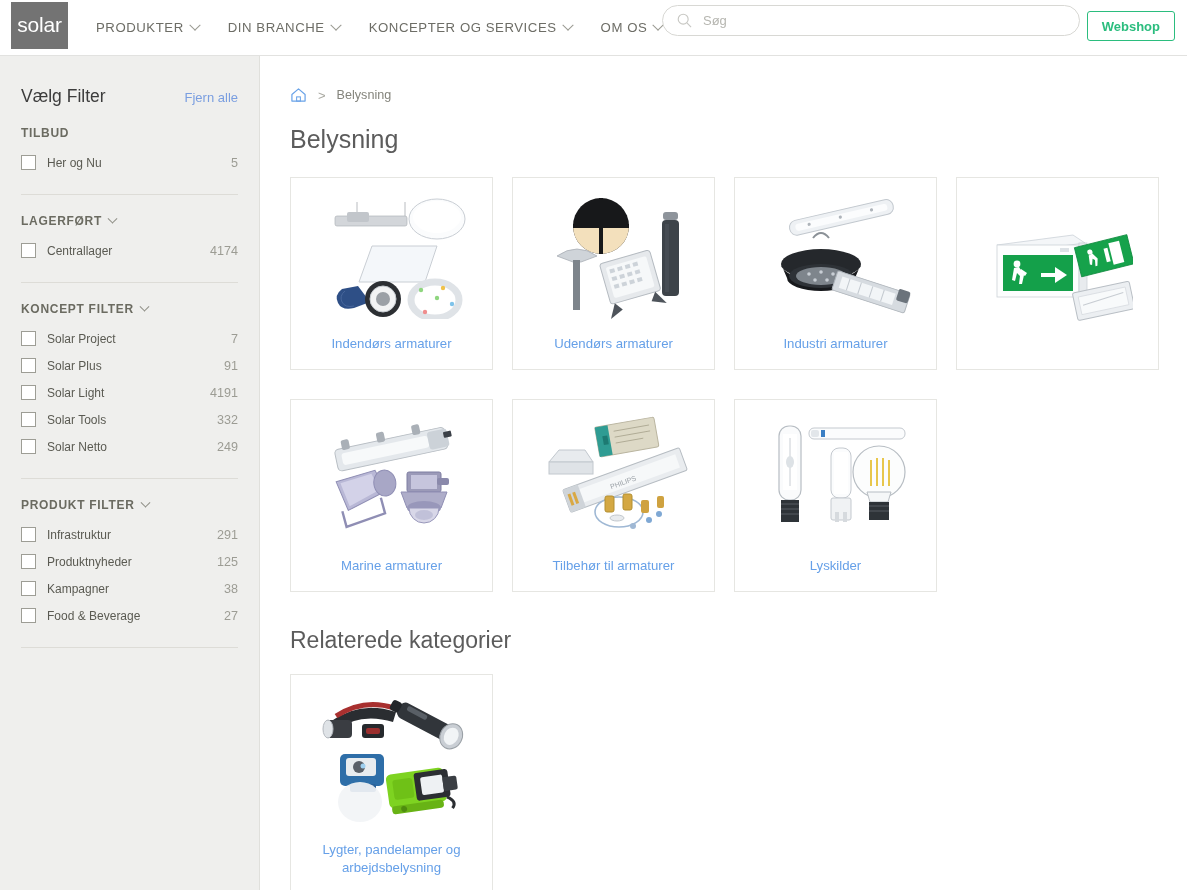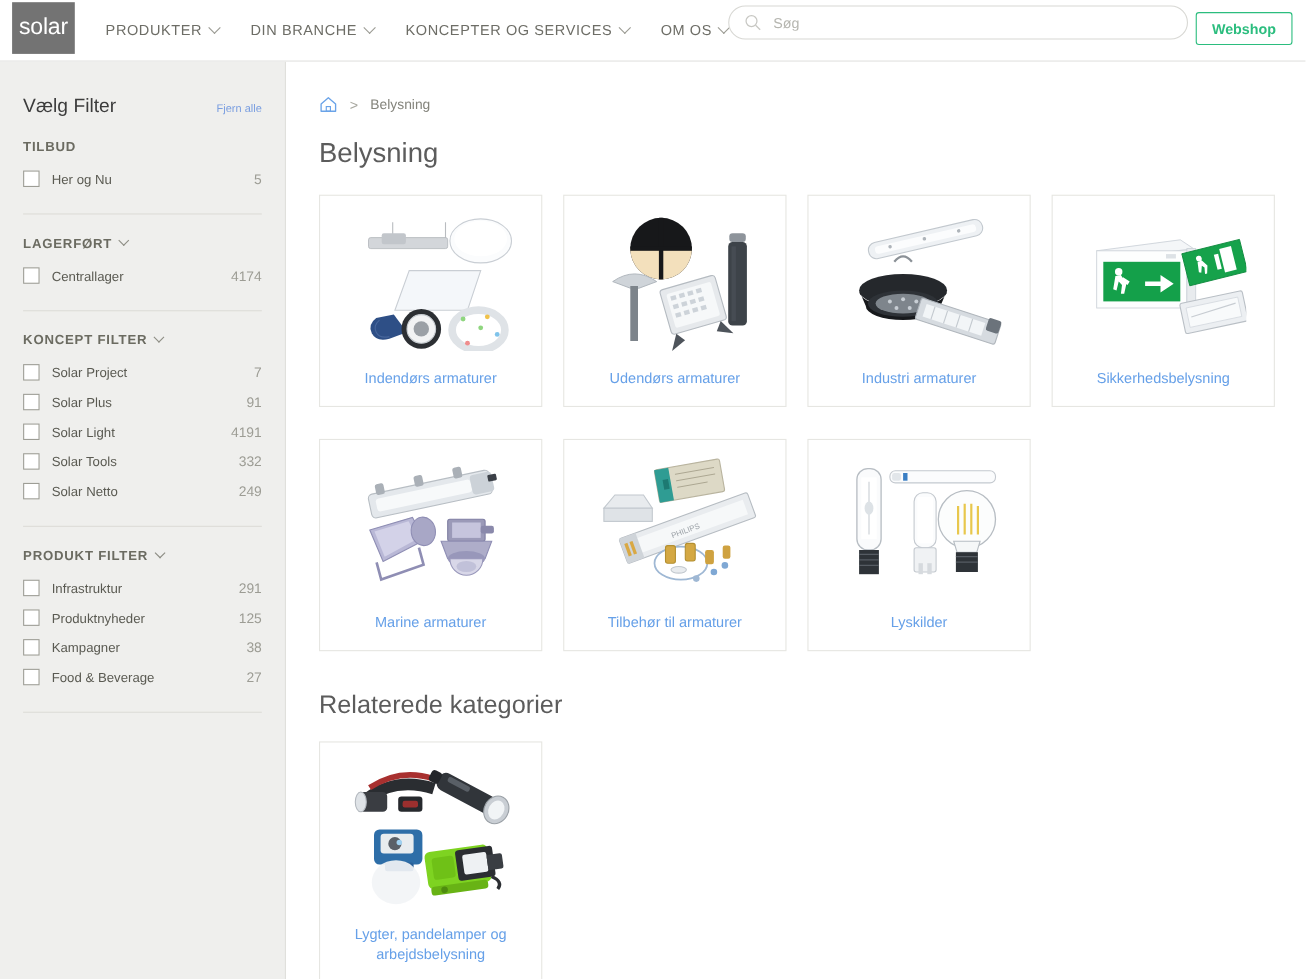--- a/index.html
+++ b/index.html
@@ -106,21 +106,21 @@
   .filter-head {
     display: flex; align-items: baseline; justify-content: space-between;
     padding-top: 30px;
   }
   .filter-title {
     font-size: 17.5px;
     color: #3c3c3c;
     font-weight: 400;
   }
   .clear-link {
-    font-size: 10px;
+    font-size: 13px;
     color: #7a9ee0;
     cursor: pointer;
     text-align: right;
   }
   .group { padding-top: 19px; }
   .group-head {
     display: flex; align-items: center; gap: 7px;
     font-size: 12px;
     font-weight: bold;
     letter-spacing: 0.7px;
@@ -495,21 +495,20 @@
               <rect x="128" y="34" width="11" height="22" fill="#ffffff"></rect>
               <polygon points="122,38 126,38 126,52 122,52" fill="#ffffff"></polygon>
             </g>
             <g transform="rotate(-12 120 92)">
               <rect x="92" y="76" width="58" height="28" rx="2" fill="#eceff2" stroke="#b9bfc5" stroke-width="1"></rect>
               <rect x="97" y="81" width="48" height="18" fill="#f8fafb" stroke="#d4d9de" stroke-width=".7"></rect>
               <line x1="100" y1="90" x2="142" y2="86" stroke="#c7ccd2" stroke-width="1"></line>
             </g>
           </svg>
         </div>
-        <div class="card-label">Sikkerhedsbelysning</div>
       </div>
 
       <div class="card">
         <div class="card-img">
           <svg width="150" height="125" viewBox="0 0 150 125">
             <g transform="rotate(-12 75 32)">
               <rect x="18" y="22" width="112" height="22" rx="4" fill="#e4e8ec" stroke="#b8bec4" stroke-width="1"></rect>
               <rect x="24" y="27" width="88" height="12" rx="3" fill="#f7f9fa"></rect>
               <rect x="112" y="24" width="20" height="18" rx="3" fill="#ccd2d8"></rect>
               <rect x="128" y="27" width="8" height="6" rx="1" fill="#3b4047"></rect>

